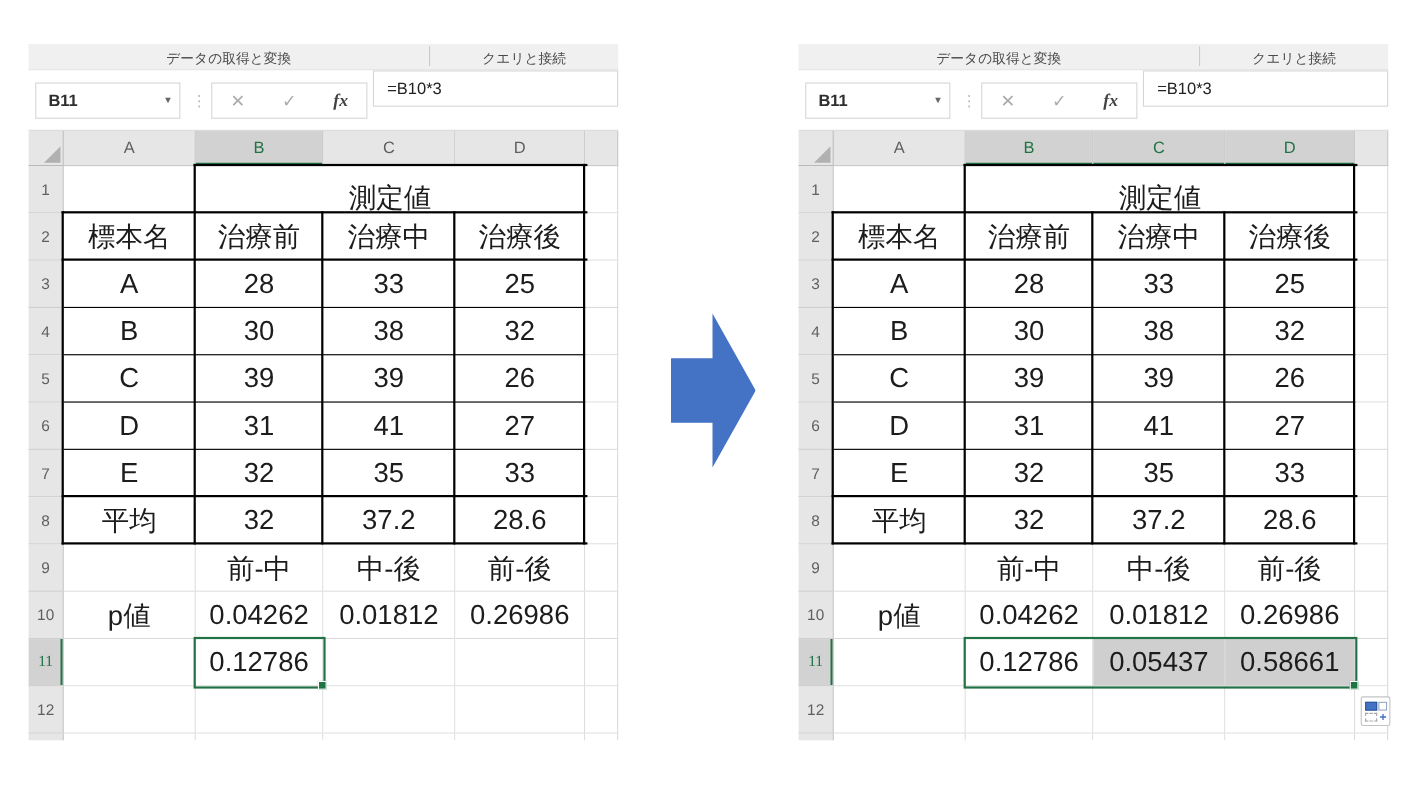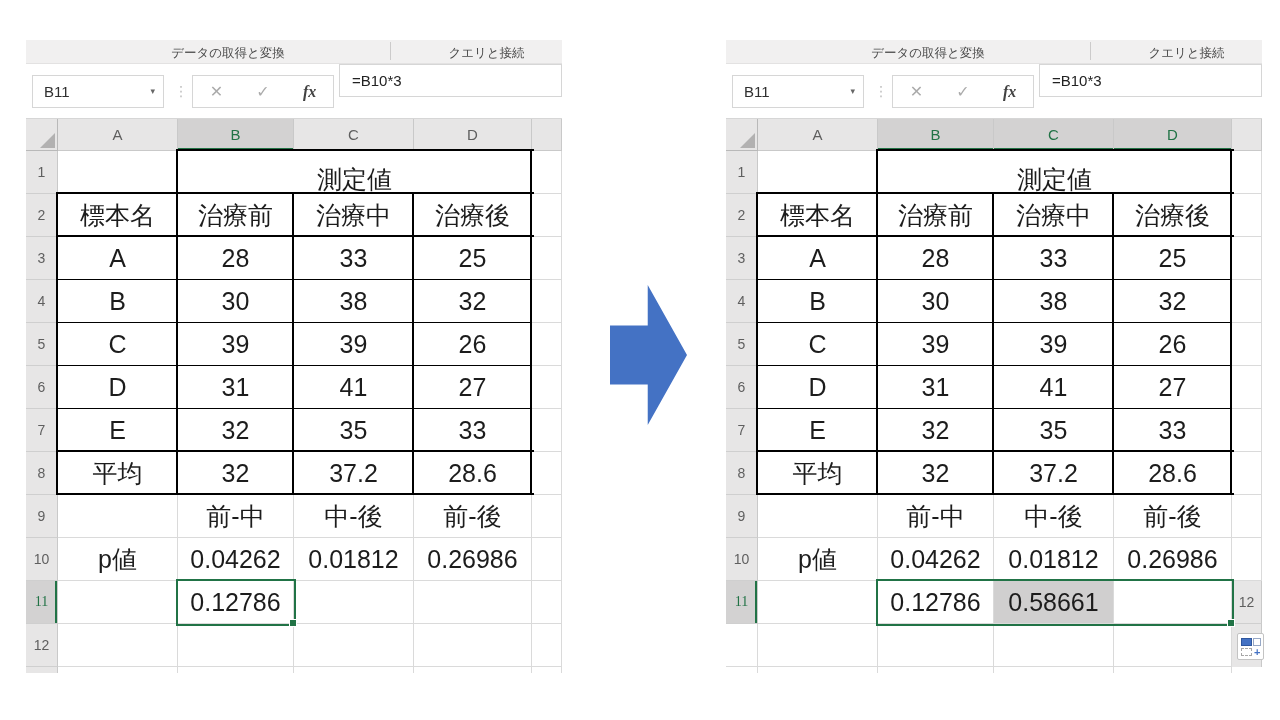--- a/index.html
+++ b/index.html
@@ -8,30 +8,30 @@
   .stage { position:relative; width:1280px; height:720px; background:#fff; }
 
   
   .panel { position:absolute; top:40px; width:536px; height:640px; background:#fff; }
   .panel.left  { left:26px; }
   .panel.right { left:726px; }
 
   
   .strip { position:relative; height:24px; background:#f1f0f0; border-bottom:1px solid #e3e2e2; }
   .strip-label { position:absolute; top:0; height:24px; line-height:26px; text-align:center;
-                 font-size:12.5px; color:#4a4a4a;margin-left:20px; }
+                 font-size:12.5px; color:#4a4a4a; }
   .strip-label.l1 { left:0; width:364px; }
   .strip-label.l2 { left:365px; right:0; }
   .strip-div { position:absolute; left:364px; top:2px; width:1px; height:18px; background:#cccbcb; }
 
   
   .fbar { position:relative; height:55px; background:#fff; border-bottom:1px solid #d6d6d6; }
   .namebox { position:absolute; left:6px; top:11px; width:132px; height:33px;
              border:1px solid #d6d6d6; background:#fff; font-size:15px; color:#2f2f2f;
-             line-height:31px; padding-left:11px; }
+             line-height:31px; padding-left:11px;font-weight:bold; }
   .nb-arrow { position:absolute; right:8px; top:0; font-size:9px; color:#666; line-height:31px; }
   .fdots { position:absolute; left:148px; top:13px; width:12px; text-align:center;
            color:#bdbdbd; font-size:14px; line-height:28px; letter-spacing:0; }
   .fbtns { position:absolute; left:166px; top:11px; width:142px; height:33px;
            border:1px solid #d6d6d6; background:#fff; display:flex;
            align-items:center; justify-content:space-around; }
   .fx-cancel, .fx-enter { font-size:16px; color:#ababab; }
   .fx-fx { font-family:"Liberation Serif", serif; font-style:italic; font-weight:bold;
            font-size:16px; color:#424242; }
   .fformula { position:absolute; left:313px; top:0; right:0; height:33px;
@@ -315,20 +315,21 @@
       <div class="rh">10</div>
       <div class="c">p値</div>
       <div class="c">0.04262</div>
       <div class="c">0.01812</div>
       <div class="c">0.26986</div>
       <div class="c"></div>
 
       <div class="rh sel">11</div>
       <div class="c"></div>
       <div class="c">0.12786</div>
+      <div class="c grayfill">0.05437</div>
       <div class="c grayfill">0.58661</div>
       <div class="c"></div>
 
       <div class="rh">12</div>
       <div class="c"></div>
       <div class="c"></div>
       <div class="c"></div>
       <div class="c"></div>
       <div class="c"></div>
 

